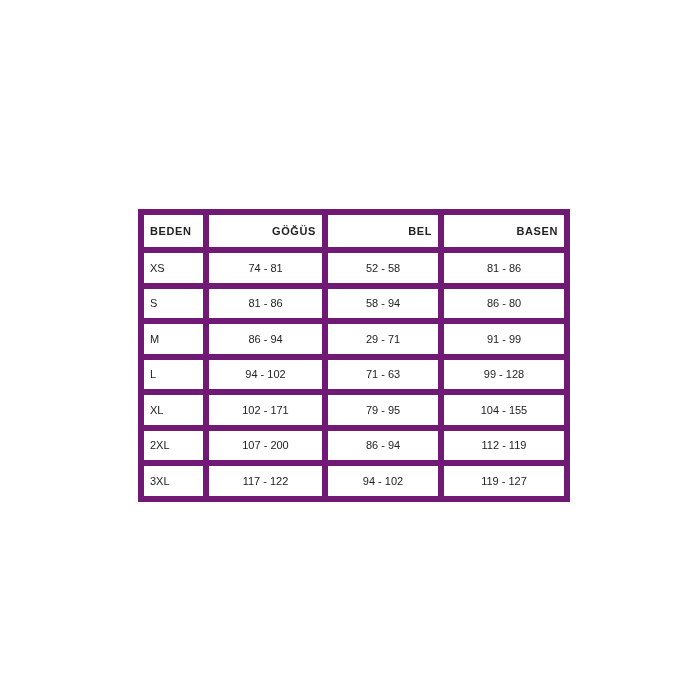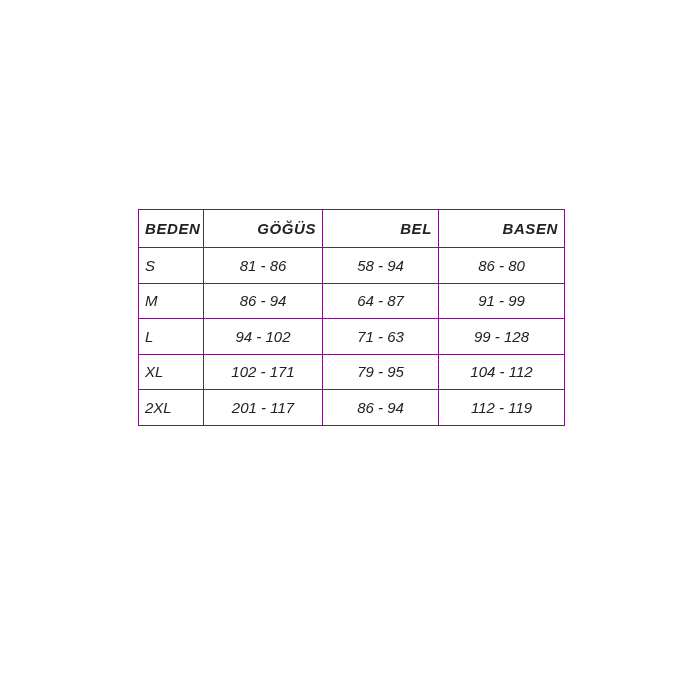--- a/index.html
+++ b/index.html
@@ -25,28 +25,27 @@
     top: 209px;
     width: 426px;
   }
   table.size-table {
     border-collapse: collapse;
     width: 426px;
     table-layout: fixed;
   }
   table.size-table th,
   table.size-table td {
-    border: 1px solid #701a75;
-    font-size: 15px;
+    border: 6px solid #701a75;
+    font-size: 11px;
     color: #222222;
     height: 35.5px;
     padding: 0 6px;
     box-sizing: border-box;
     vertical-align: middle;
-    font-style: italic;
   }
   table.size-table th {
     font-weight: bold;
     letter-spacing: 0.6px;
     height: 38px;
   }
   
   col.c0 { width: 65px; }
   col.c1 { width: 119px; }
   col.c2 { width: 116px; }
@@ -75,45 +74,57 @@
       <thead>
         <tr>
           <th class="h-left">BEDEN</th>
           <th class="h-center">GÖĞÜS</th>
           <th class="h-center">BEL</th>
           <th class="h-center">BASEN</th>
         </tr>
       </thead>
       <tbody>
         <tr>
+          <td class="size-cell">XS</td>
+          <td class="val-cell">74 - 81</td>
+          <td class="val-cell">52 - 58</td>
+          <td class="val-cell">81 - 86</td>
+        </tr>
+        <tr>
           <td class="size-cell">S</td>
           <td class="val-cell">81 - 86</td>
           <td class="val-cell">58 - 94</td>
           <td class="val-cell">86 - 80</td>
         </tr>
         <tr>
           <td class="size-cell">M</td>
           <td class="val-cell">86 - 94</td>
-          <td class="val-cell">64 - 87</td>
+          <td class="val-cell">29 - 71</td>
           <td class="val-cell">91 - 99</td>
         </tr>
         <tr>
           <td class="size-cell">L</td>
           <td class="val-cell">94 - 102</td>
           <td class="val-cell">71 - 63</td>
           <td class="val-cell">99 - 128</td>
         </tr>
         <tr>
           <td class="size-cell">XL</td>
           <td class="val-cell">102 - 171</td>
           <td class="val-cell">79 - 95</td>
-          <td class="val-cell">104 - 112</td>
+          <td class="val-cell">104 - 155</td>
         </tr>
         <tr>
           <td class="size-cell">2XL</td>
-          <td class="val-cell">201 - 117</td>
+          <td class="val-cell">107 - 200</td>
           <td class="val-cell">86 - 94</td>
           <td class="val-cell">112 - 119</td>
+        </tr>
+        <tr>
+          <td class="size-cell">3XL</td>
+          <td class="val-cell">117 - 122</td>
+          <td class="val-cell">94 - 102</td>
+          <td class="val-cell">119 - 127</td>
         </tr>
       </tbody>
     </table>
   </div>
 </div>
 
 </body></html>

